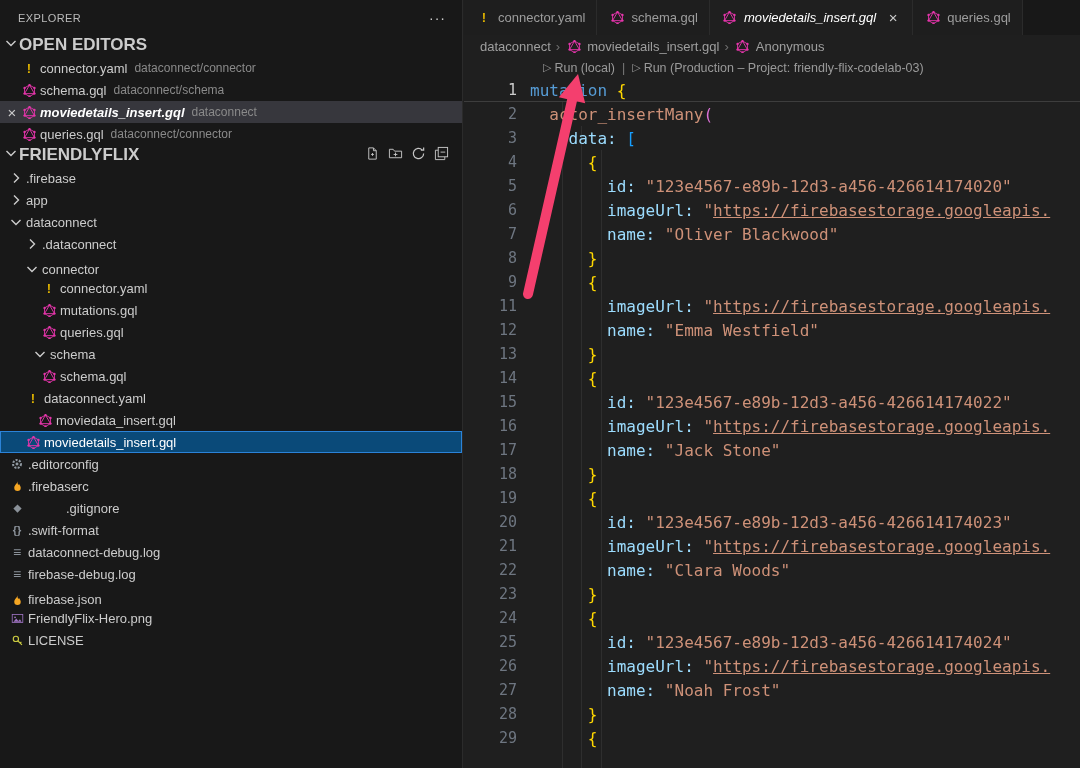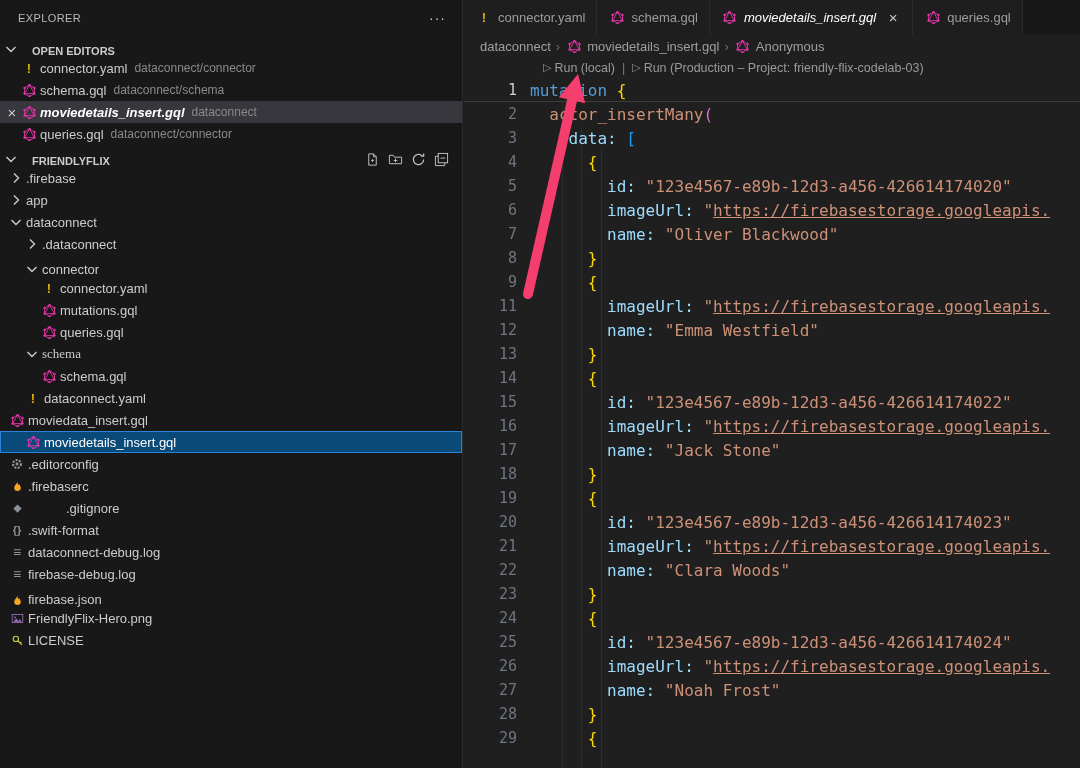--- a/index.html
+++ b/index.html
@@ -3,21 +3,21 @@
 <meta charset="utf-8">
 <style>
   * { box-sizing: border-box; }
   html, body { margin:0; padding:0; width:1080px; height:768px; overflow:hidden; }
   body { background:#1f1f1f; font-family:"Liberation Sans", sans-serif; color:#cccccc; position:relative; }
 
   
   .sidebar { position:absolute; top:0; left:0; width:463px; height:768px; background:#181818; border-right:1px solid #2b2b2b; overflow:hidden; }
   .sb-title { height:35px; display:flex; align-items:center; justify-content:space-between; padding:0 16px 0 18px; font-size:11px; color:#bbbbbb; letter-spacing:.4px; }
   .more { color:#cccccc; font-size:14px; letter-spacing:1px; cursor:pointer; }
-  .sec-header { height:22px; display:flex; align-items:flex-end; font-size:11px; font-weight:700; color:#cccccc; padding-left:3px; cursor:pointer;gap:13px; }
+  .sec-header { height:22px; display:flex; align-items:flex-start; font-size:17px; font-weight:700; color:#cccccc; padding-left:3px; cursor:pointer; }
   .chev { width:16px; height:16px; flex:0 0 16px; display:inline-flex; align-items:center; justify-content:center; }
   .chev.down svg { transform:rotate(90deg); }
   .hdr-actions { margin-left:auto; display:flex; gap:7px; padding-right:13px; }
   .abtn { width:16px; height:16px; display:inline-flex; align-items:center; justify-content:center; cursor:pointer; }
 
   .oe-row { height:22px; display:flex; align-items:center; font-size:13px; padding-left:4px; white-space:nowrap; cursor:pointer; }
   .oe-row.active { background:#37373d; }
   .oe-close { width:16px; flex:0 0 16px; display:inline-flex; justify-content:center; align-items:center; }
   .ficon { width:18px; flex:0 0 18px; display:inline-flex; align-items:center; justify-content:center; }
   .oe-name { margin-left:2px; color:#cccccc; }
@@ -271,21 +271,21 @@
               <circle cx="88" cy="30" r="9"></circle>
               <circle cx="88" cy="74" r="9"></circle>
               <circle cx="50" cy="96" r="9"></circle>
               <circle cx="12" cy="74" r="9"></circle>
               <circle cx="12" cy="30" r="9"></circle>
             </g>
           </svg>
         </span>
         <span class="tree-label">queries.gql</span>
       </div>
-      <div class="tree-row" style="padding-left: 24px; font-family: Liberation Serif, serif;">
+      <div class="tree-row" style="padding-left: 32px;">
         <span class="chev down">
           <svg viewBox="0 0 16 16" width="16" height="16" fill="none" stroke="#cccccc" stroke-width="1.4">
             <path d="M6 3.5 10.5 8 6 12.5"></path>
           </svg>
         </span>
         <span class="tree-label">schema</span>
       </div>
       <div class="tree-row" style="padding-left: 40px;">
         <span class="ficon">
           <svg viewBox="0 0 100 100" width="13" height="13">
@@ -304,21 +304,21 @@
           </svg>
         </span>
         <span class="tree-label">schema.gql</span>
       </div>
       <div class="tree-row" style="padding-left: 24px;">
         <span class="ficon">
           <span style="color:#ddb100;font-weight:700;font-size:13px">!</span>
         </span>
         <span class="tree-label">dataconnect.yaml</span>
       </div>
-      <div class="tree-row" style="padding-left: 8px;">
+      <div class="tree-row" style="padding-left: 36px;">
         <span class="ficon">
           <svg viewBox="0 0 100 100" width="13" height="13">
             <g stroke="#e535ab" stroke-width="7" fill="none">
               <path d="M50 8 88 30v44L50 96 12 74V30z"></path>
               <path d="M50 8 88 74H12z"></path>
             </g>
             <g fill="#e535ab">
               <circle cx="50" cy="8" r="9"></circle>
               <circle cx="88" cy="30" r="9"></circle>
               <circle cx="88" cy="74" r="9"></circle>

